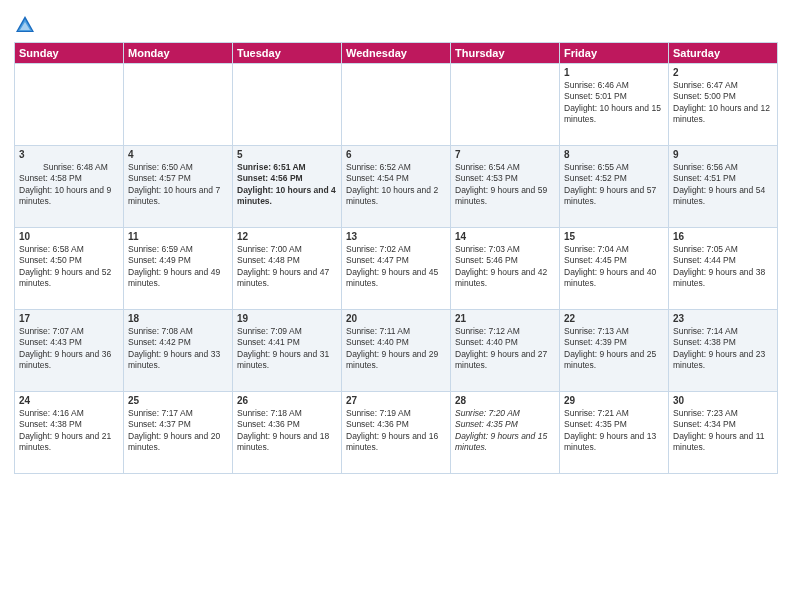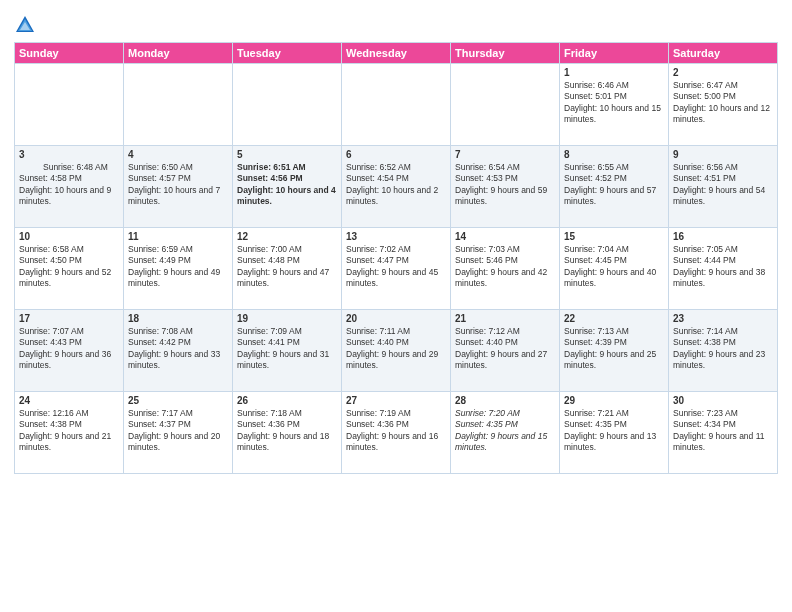--- a/index.html
+++ b/index.html
@@ -58,21 +58,21 @@
     .location {
       font-size: 13px;
       color: #444;
     }
     table {
       width: 100%;
       border-collapse: collapse;
       table-layout: fixed;
     }
     thead tr th {
-      background-color: #ec4899;
+      background-color: #be185d;
       color: #fff;
       font-size: 11px;
       font-weight: bold;
       padding: 4px 4px;
       text-align: left;
       border: 1px solid #c8d8e8;
     }
     tbody tr td {
       vertical-align: top;
       border: 1px solid #c8d8e8;
@@ -211,21 +211,21 @@
 Sunset: 4:40 PM
 Daylight: 9 hours and 27 minutes.</span></td>
           <td><span class="day-num">22</span><span class="day-info" style="white-space: pre-line;">Sunrise: 7:13 AM
 Sunset: 4:39 PM
 Daylight: 9 hours and 25 minutes.</span></td>
           <td><span class="day-num">23</span><span class="day-info" style="white-space: pre-line;">Sunrise: 7:14 AM
 Sunset: 4:38 PM
 Daylight: 9 hours and 23 minutes.</span></td>
         </tr>
         <tr>
-          <td><span class="day-num">24</span><span class="day-info" style="white-space: pre-line;">Sunrise: 12:16 AM
+          <td><span class="day-num">24</span><span class="day-info" style="white-space: pre-line;">Sunrise: 4:16 AM
 Sunset: 4:38 PM
 Daylight: 9 hours and 21 minutes.</span></td>
           <td><span class="day-num">25</span><span class="day-info" style="white-space: pre-line;">Sunrise: 7:17 AM
 Sunset: 4:37 PM
 Daylight: 9 hours and 20 minutes.</span></td>
           <td><span class="day-num">26</span><span class="day-info" style="white-space: pre-line;">Sunrise: 7:18 AM
 Sunset: 4:36 PM
 Daylight: 9 hours and 18 minutes.</span></td>
           <td><span class="day-num">27</span><span class="day-info" style="white-space: pre-line;">Sunrise: 7:19 AM
 Sunset: 4:36 PM

